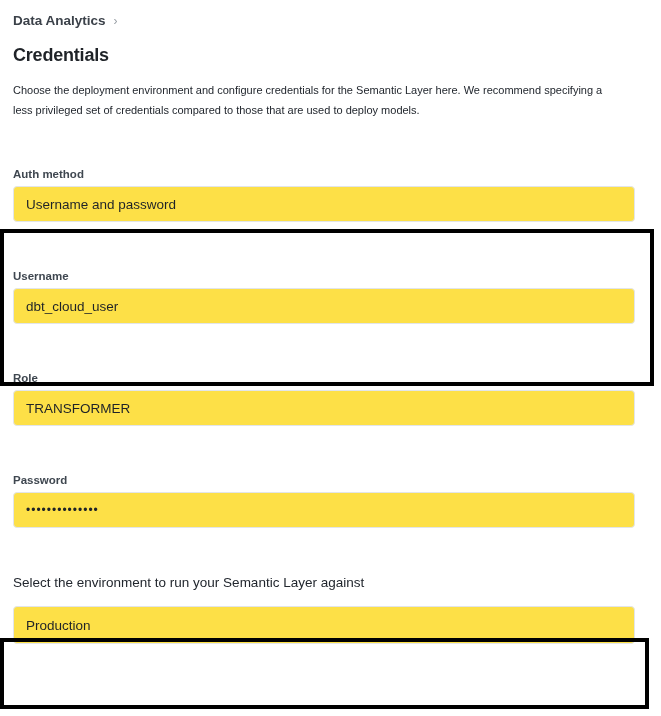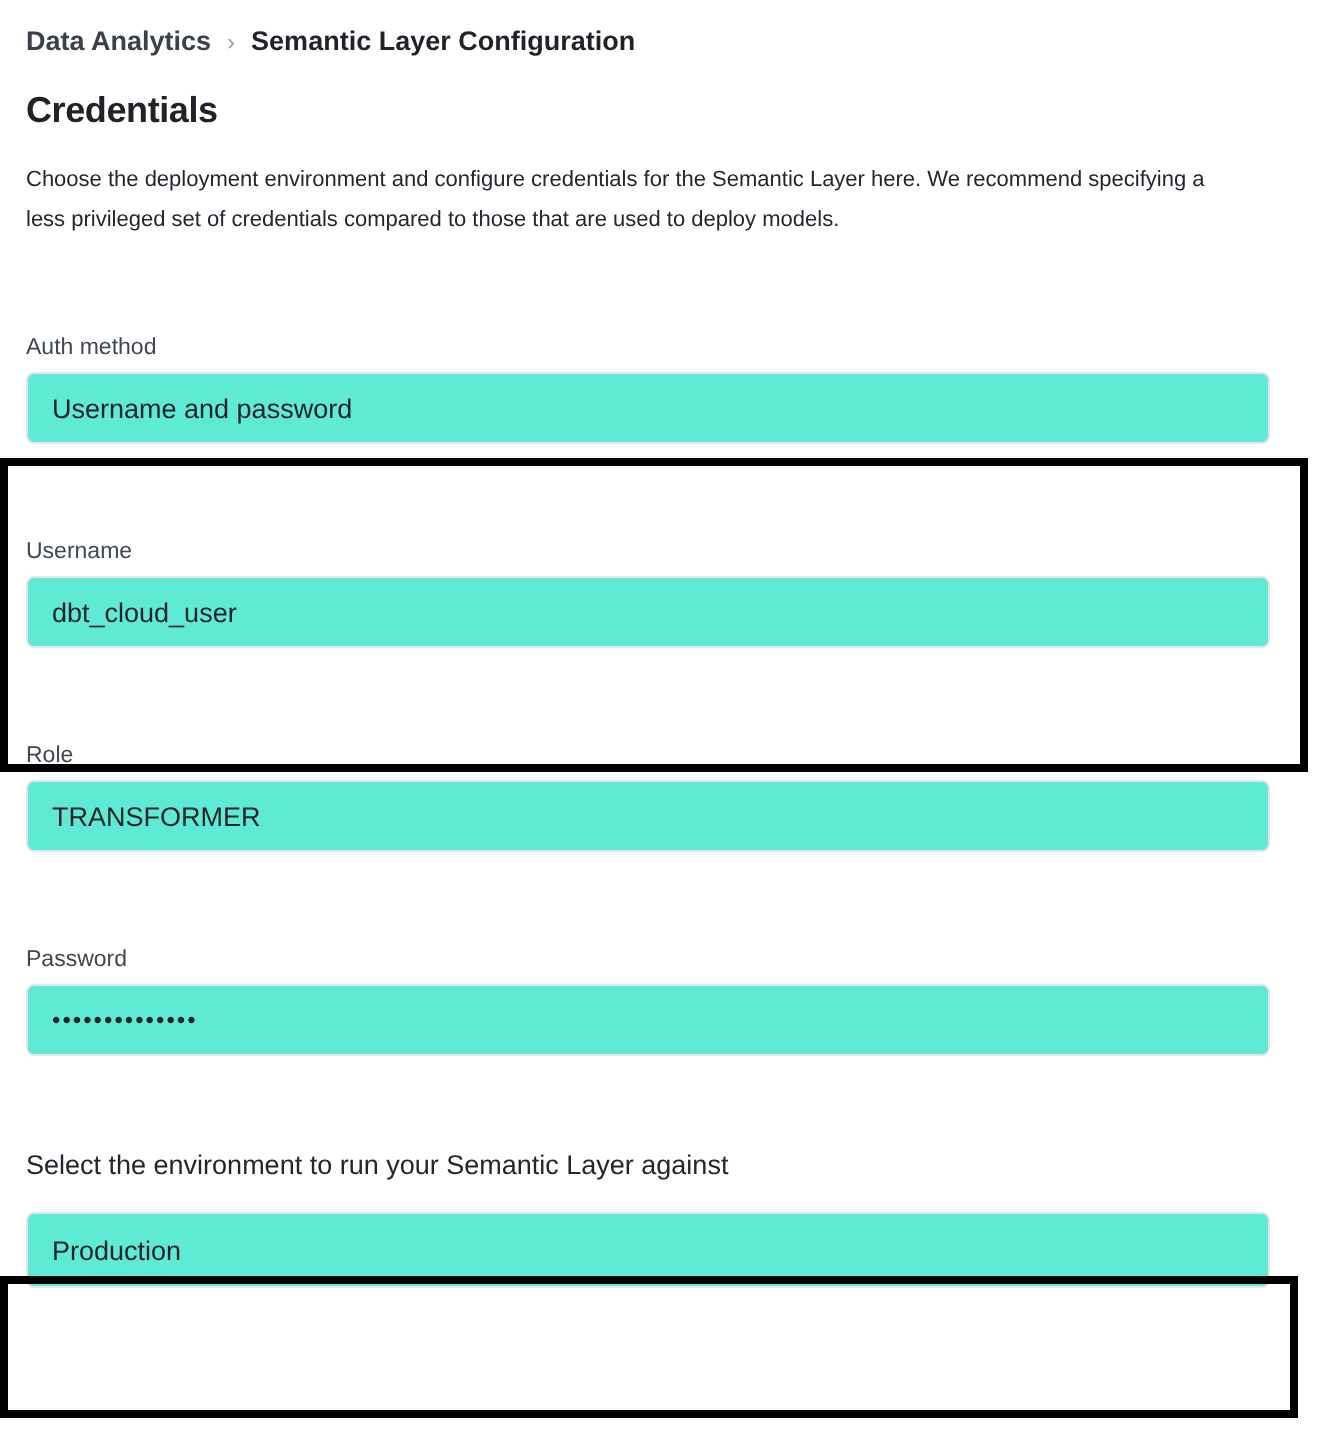--- a/index.html
+++ b/index.html
@@ -62,32 +62,32 @@
     color: #22272e;
     max-width: 600px;
   }
 
   
   .field {
     margin-top: 15px;
   }
   .field-label {
     font-size: 11.5px;
-    font-weight: normal;
+    font-weight: bold;
     color: #3f4750;
     margin-bottom: 6px;
     display: block;
     margin-top: 48px;
   }
   .field-box {
     height: 36px;
     box-sizing: border-box;
     border: 1px solid #e2e5e9;
     border-radius: 4px;
-    background: #5eead4;
+    background: #fde047;
     display: flex;
     align-items: center;
     padding: 0 12px;
     font-size: 13.5px;
     color: #1f2328;
     width: 622px;
   }
   .field-box.muted {
     color: #6a737d;
   }
@@ -141,21 +141,20 @@
   }
 </style>
 </head>
 <body>
 
 <div class="page">
 
   <div class="breadcrumb">
     <span class="crumb-link">Data Analytics</span>
     <span class="crumb-sep">›</span>
-    <span class="crumb-current">Semantic Layer Configuration</span>
   </div>
 
   <h1 class="section-title">Credentials</h1>
   <p class="section-desc">Choose the deployment environment and configure credentials for the Semantic Layer here. We recommend specifying a less privileged set of credentials compared to those that are used to deploy models.</p>
 
   <div class="field">
     <span class="field-label">Auth method</span>
     <div class="field-box">Username and password</div>
   </div>
 

